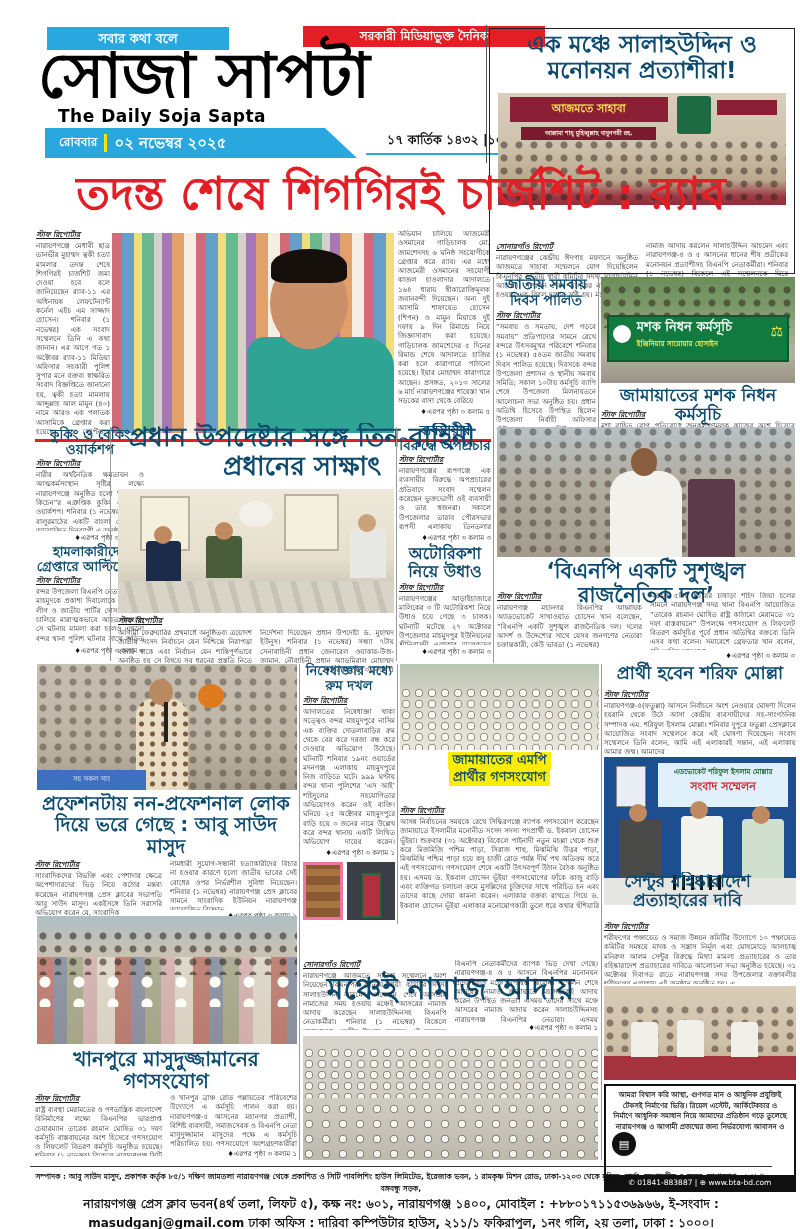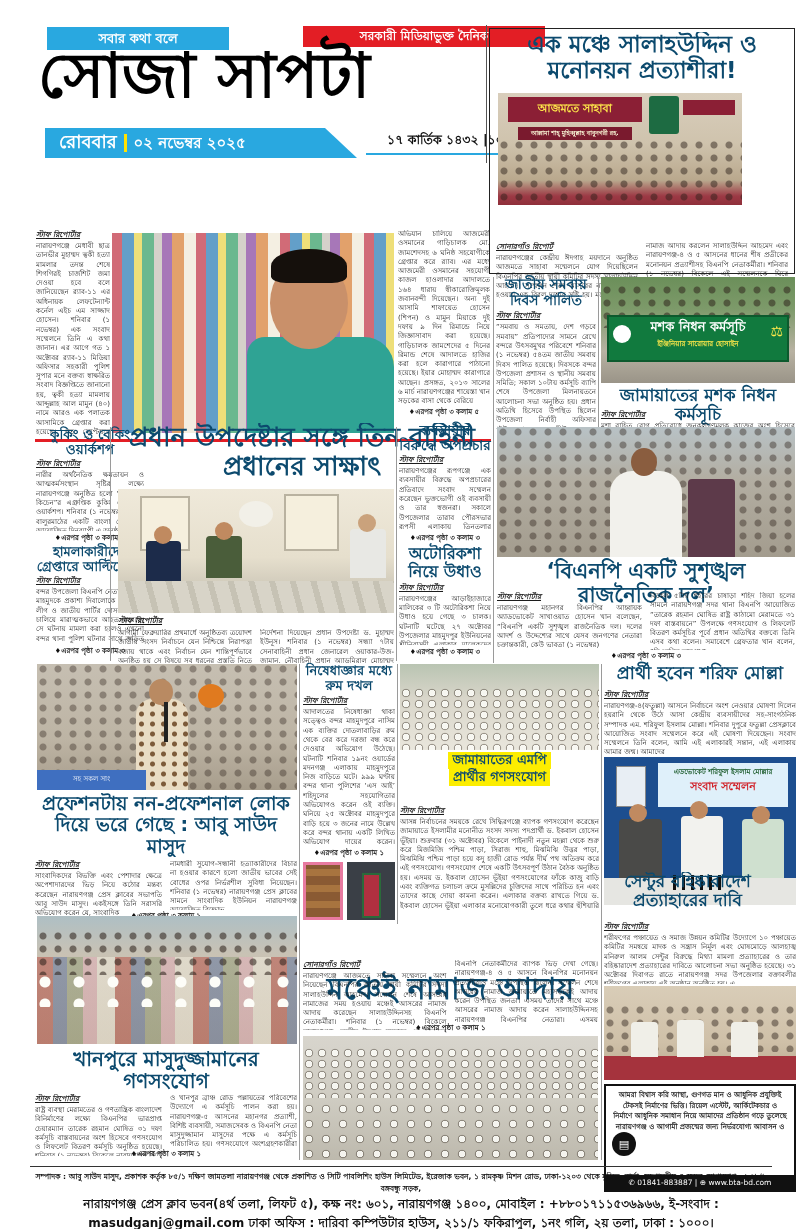--- a/index.html
+++ b/index.html
@@ -6,21 +6,21 @@
   html,body { background:#e9e9e9; }
   body { font-family:"DejaVu Sans","Liberation Sans",sans-serif; }
   #page { position:relative; width:800px; height:1229px; background:#fff; margin:0 auto;
           overflow:hidden; color:#111; }
   .abs { position:absolute; }
   .badge { color:#fff; font-weight:bold; text-align:center; }
   .hl { font-weight:bold; color:#0c4a6e; text-align:center; line-height:1.12; }
   .tiny { font-size:7px; line-height:1.33; text-align:justify; color:#1c1c1c; overflow:hidden; }
   .byline { display:block; font-weight:bold; text-decoration:underline; font-size:7.5px;
             margin-bottom:2px; text-align:left; font-style:italic; }
-  .more { display:block; font-weight:bold; font-size:7px; text-align:center; margin-top:1px; }
+  .more { display:block; font-weight:normal; font-size:7px; text-align:right; margin-top:1px; }
   .cols2 { column-count:2; column-gap:8px; }
   .ph { position:absolute; overflow:hidden; background:#cfc8ba; }
   .dots { position:absolute; inset:0;
           background-image:radial-gradient(circle at 6px 5px, rgba(45,33,26,.75) 3px, transparent 4px);
           background-size:15px 13px; }
   .dots.white { background-image:radial-gradient(circle at 6px 5px, rgba(250,250,245,.9) 3px, rgba(60,50,40,.5) 3.6px, transparent 4.6px);
           background-size:13px 11px; }
   .vrule { position:absolute; width:1px; background:#9a9a9a; }
   .red-rule { position:absolute; background:#e31e25; }
   .headline-red { color:#e31e25; font-weight:800; text-align:center; }
@@ -30,44 +30,46 @@
   .head { position:absolute; border-radius:50%; background:#c08a60; }
 </style>
 </head>
 <body>
 
 <div id="page">
 
   <div class="abs badge" style="left:47px;top:27px;width:182px;height:23px;background:#29a8e0;font-size:13px;line-height:23px;">সবার কথা বলে</div>
   <div class="abs badge" style="left:303px;top:26px;width:242px;height:21px;background:#e31e25;font-size:12px;line-height:21px;">সরকারী মিডিয়াভুক্ত দৈনিক</div>
   <div class="abs" style="left:38px;top:34px;width:500px;height:84px;font-size:62px;font-weight:800;line-height:84px;color:#000;white-space:nowrap;">সোজা সাপটা</div>
+  <div class="abs" style="left:58px;top:106px;width:320px;font-size:17px;font-weight:bold;letter-spacing:.5px;color:#000;">The Daily Soja Sapta</div>
   <div class="abs" style="left:45px;top:128px;width:312px;height:30px;background:#29a8e0;clip-path:polygon(0 0,calc(100% - 32px) 0,100% 100%,0 100%);display:flex;align-items:center;gap:7px;padding-left:14px;">
-    <span style="color:#fff;font-weight:bold;font-size:18px;">রোববার</span>
+    <span style="color:#fff;font-weight:bold;font-size:12px;">রোববার</span>
     <span style="width:3px;height:18px;background:#ffe200;display:inline-block;"></span>
     <span style="color:#fff;font-weight:bold;font-size:15px;">০২ নভেম্বর ২০২৫</span>
   </div>
   <div class="abs" style="left:366px;top:131px;width:336px;height:24px;font-size:12.5px;font-weight:bold;color:#111;border-bottom:2.5px solid #29a8e0;text-align:center;">১৭ কার্তিক ১৪৩২ |১০ জমাদিউল আউয়াল ১৪৪৭ হিজরি</div>
   <div class="vrule" style="left:486px;top:25px;height:138px;background:#555;"></div>
 
   <div class="abs" style="left:489px;top:28px;width:306px;height:246px;border:1.5px solid #222;padding:3px 6px;">
     <div class="hl" style="font-size:23px;height:58px;overflow:hidden;">এক মঞ্চে সালাহউদ্দিন ও মনোনয়ন প্রত্যাশীরা!</div>
-    <div class="ph" style="left:8px;top:64px;width:244px;height:112px;background:linear-gradient(180deg,#d9cebc 0%,#cfc3ad 45%,#b9a88d 78%,#9c3a45 92%,#8f2f3a 100%);">
+    <div class="ph" style="left:8px;top:64px;width:288px;height:112px;background:linear-gradient(180deg,#d9cebc 0%,#cfc3ad 45%,#b9a88d 78%,#9c3a45 92%,#8f2f3a 100%);">
       <div class="photo-banner" style="left:4%;top:4%;width:55%;height:22%;background:#8b1f35;font-size:11px;line-height:2.1;">আজমতে সাহাবা</div>
       <div class="photo-banner" style="left:8%;top:30%;width:47%;height:12%;background:#7a1a2e;font-size:6px;line-height:2.1;color:#ffd;">আল্লামা শাহ্ মুহিব্বুল্লাহ বাবুনগরী রহ.</div>
       <div class="abs" style="left:62%;top:3%;width:12%;height:34%;background:#1d6b42;border-radius:3px;"></div>
       <div class="photo-banner" style="left:76%;top:6%;width:21%;height:14%;background:#8b1f35;"></div>
       <div class="dots" style="top:42%;opacity:.65;"></div>
     </div>
     <div class="tiny cols2" style="margin-top:152px;height:78px;">
       <span class="byline">সোনারগাঁও রিপোর্ট</span>
       <span>নারায়ণগঞ্জের কেন্দ্রীয় ঈদগাহ ময়দানে অনুষ্ঠিত আজমতে সাহাবা সম্মেলনে যোগ দিয়েছিলেন বিএনপির জাতীয় স্থায়ী কমিটির সদস্য সালাহউদ্দিন আহমেদ। সম্মেলন শেষে আসরের নামাজের সময় হওয়ায় এক বিরল দৃশ্যের সৃষ্টি হয়। মঞ্চেই আসরের নামাজ আদায় করলেন সালাহউদ্দিন আহমেদ এবং নারায়ণগঞ্জ-৪ ও ৫ আসনের ধানের শীষ প্রতীকের মনোনয়ন প্রত্যাশীসহ বিএনপি নেতাকর্মীরা। শনিবার (১ নভেম্বর) বিকেলে এই সম্মেলনকে ঘিরে বিএনপির নেতাকর্মীদের মধ্যে ব্যাপক উচ্ছ্বাস-উদ্দীপনা</span>
       <span class="more">♦এরপর পৃষ্ঠা ৩ কলাম ৫</span>
     </div>
   </div>
 
+  <div class="abs headline-red" style="left:30px;top:164px;width:742px;height:60px;font-size:45px;line-height:60px;white-space:nowrap;overflow:hidden;">তদন্ত শেষে শিগগিরই চার্জশিট : র‌্যাব</div>
 
   <div class="abs tiny" style="left:36px;top:230px;width:74px;height:208px;">
     <span class="byline">স্টাফ রিপোর্টার</span>
     <span>নারায়ণগঞ্জে মেধাবী ছাত্র তানভীর মুহাম্মদ ত্বকী হত্যা মামলার তদন্ত শেষে শিগগিরই চার্জশিট জমা দেওয়া হবে বলে জানিয়েছেন র‌্যাব-১১ এর অধিনায়ক লেফটেন্যান্ট কর্নেল এইচ এম সাজ্জাদ হোসেন। শনিবার (১ নভেম্বর) এক সংবাদ সম্মেলনে তিনি এ কথা জানান। এর আগে গত ১ অক্টোবর র‌্যাব-১১ মিডিয়া অফিসার সহকারী পুলিশ সুপার মনে বক্তব্য স্বাক্ষরিত সংবাদ বিজ্ঞপ্তিতে জানানো হয়, ত্বকী হত্যা মামলায় আব্দুল্লাহ আল মামুন (৪০) নামে আরও এক পলাতক আসামিকে গ্রেপ্তার করা হয়েছে। গত সেপ্টেম্বরে রাত ২২শে ত্বকী হত্যা মামলার ঢাকা ও নারায়ণগঞ্জে</span>
   </div>
   <div class="ph" style="left:112px;top:233px;width:282px;height:200px;background:repeating-linear-gradient(90deg,#c23a4a 0 10px,#2f7fb7 10px 22px,#e8d44d 22px 30px,#3aa06a 30px 42px,#c7c2b8 42px 50px,#8a4aa0 50px 60px,#d9823a 60px 72px,#f0ead8 72px 84px);">
     <div class="abs" style="inset:0;background:rgba(255,255,255,.25);"></div>
     <div class="fig" style="left:48%;top:52%;width:52%;height:48%;background:#2fa394;border-radius:18px 30px 0 0;"></div>
     <div class="head" style="left:56%;top:12%;width:78px;height:92px;background:#c9906a;"></div>
     <div class="abs" style="left:56.5%;top:8%;width:76px;height:34px;background:#15100c;border-radius:50% 50% 20% 20%;"></div>
@@ -83,21 +85,21 @@
     <div class="tiny" style="margin-top:3px;height:118px;">
       <span class="byline">স্টাফ রিপোর্টার</span>
       <span>“সমবায় ও সমতায়, দেশ গড়বে সমবায়” প্রতিপাদ্যের সামনে রেখে বন্দরে উৎসবমুখর পরিবেশে শনিবার (১ নভেম্বর) ৫৪তম জাতীয় সমবায় দিবস পালিত হয়েছে। দিবসকে বন্দর উপজেলা প্রশাসন ও স্থানীয় সমবায় সমিতি; সকাল ১০টায় কর্মসূচি ব্যাপি শেষে উপজেলা মিলনায়তনে আলোচনা সভা অনুষ্ঠিত হয়। প্রধান অতিথি হিসেবে উপস্থিত ছিলেন উপজেলা নির্বাহী অফিসার (ইউএনও) মো. মেহেদীউল রহমান। উপজেলা</span>
     </div>
     <span class="more">♦এরপর পৃষ্ঠা ৩ কলাম ৫</span>
   </div>
   <div class="vrule" style="left:598px;top:277px;height:168px;"></div>
 
   <div class="ph" style="left:601px;top:277px;width:194px;height:106px;background:linear-gradient(180deg,#6b8f5a 0%,#7d9a6a 30%,#b8b2a2 70%,#9a9488 100%);">
     <div class="dots" style="top:8%;height:40%;opacity:.7;"></div>
-    <div class="abs" style="left:3%;top:36%;width:94%;height:44%;background:#117a3e;border:2px solid #0c5a2d;color:#fff;text-align:center;">
+    <div class="abs" style="left:3%;top:36%;width:94%;height:44%;background:#117a3e;border:2px solid #0c5a2d;color:#fff;text-align:left;padding-left:28px;">
       <div style="font-weight:bold;font-size:13px;line-height:1.6;">মশক নিধন কর্মসূচি</div>
       <div style="font-size:7px;color:#ffe94a;font-weight:bold;">ইঞ্জিনিয়ার সারোয়ার হোসাইন</div>
       <span style="position:absolute;right:4px;top:6px;font-size:14px;color:#ffe94a;">⚖</span>
       <span style="position:absolute;left:4px;top:8px;width:18px;height:18px;border-radius:50%;background:#fff;"></span>
     </div>
   </div>
   <div class="abs hl" style="left:601px;top:386px;width:194px;font-size:17px;">জামায়াতের মশক নিধন কর্মসূচি</div>
   <div class="abs tiny" style="left:601px;top:410px;width:194px;height:38px;">
     <span class="byline">স্টাফ রিপোর্টার</span>
     <span>মশা বাহিত রোগ প্রতিরোধে জনকল্যাণমূলক কাজের অংশ হিসেবে বাংলাদেশ জামায়াতে ইসলামী, নারায়ণগঞ্জ মহানগরীর উদ্যোগে উত্তর খানায় এক মশক নিধন কর্মসূচি পালিত হয়েছে। শনিবার (০১ নভেম্বর) বিকেলে জামায়াতে ইসলামীর</span>

